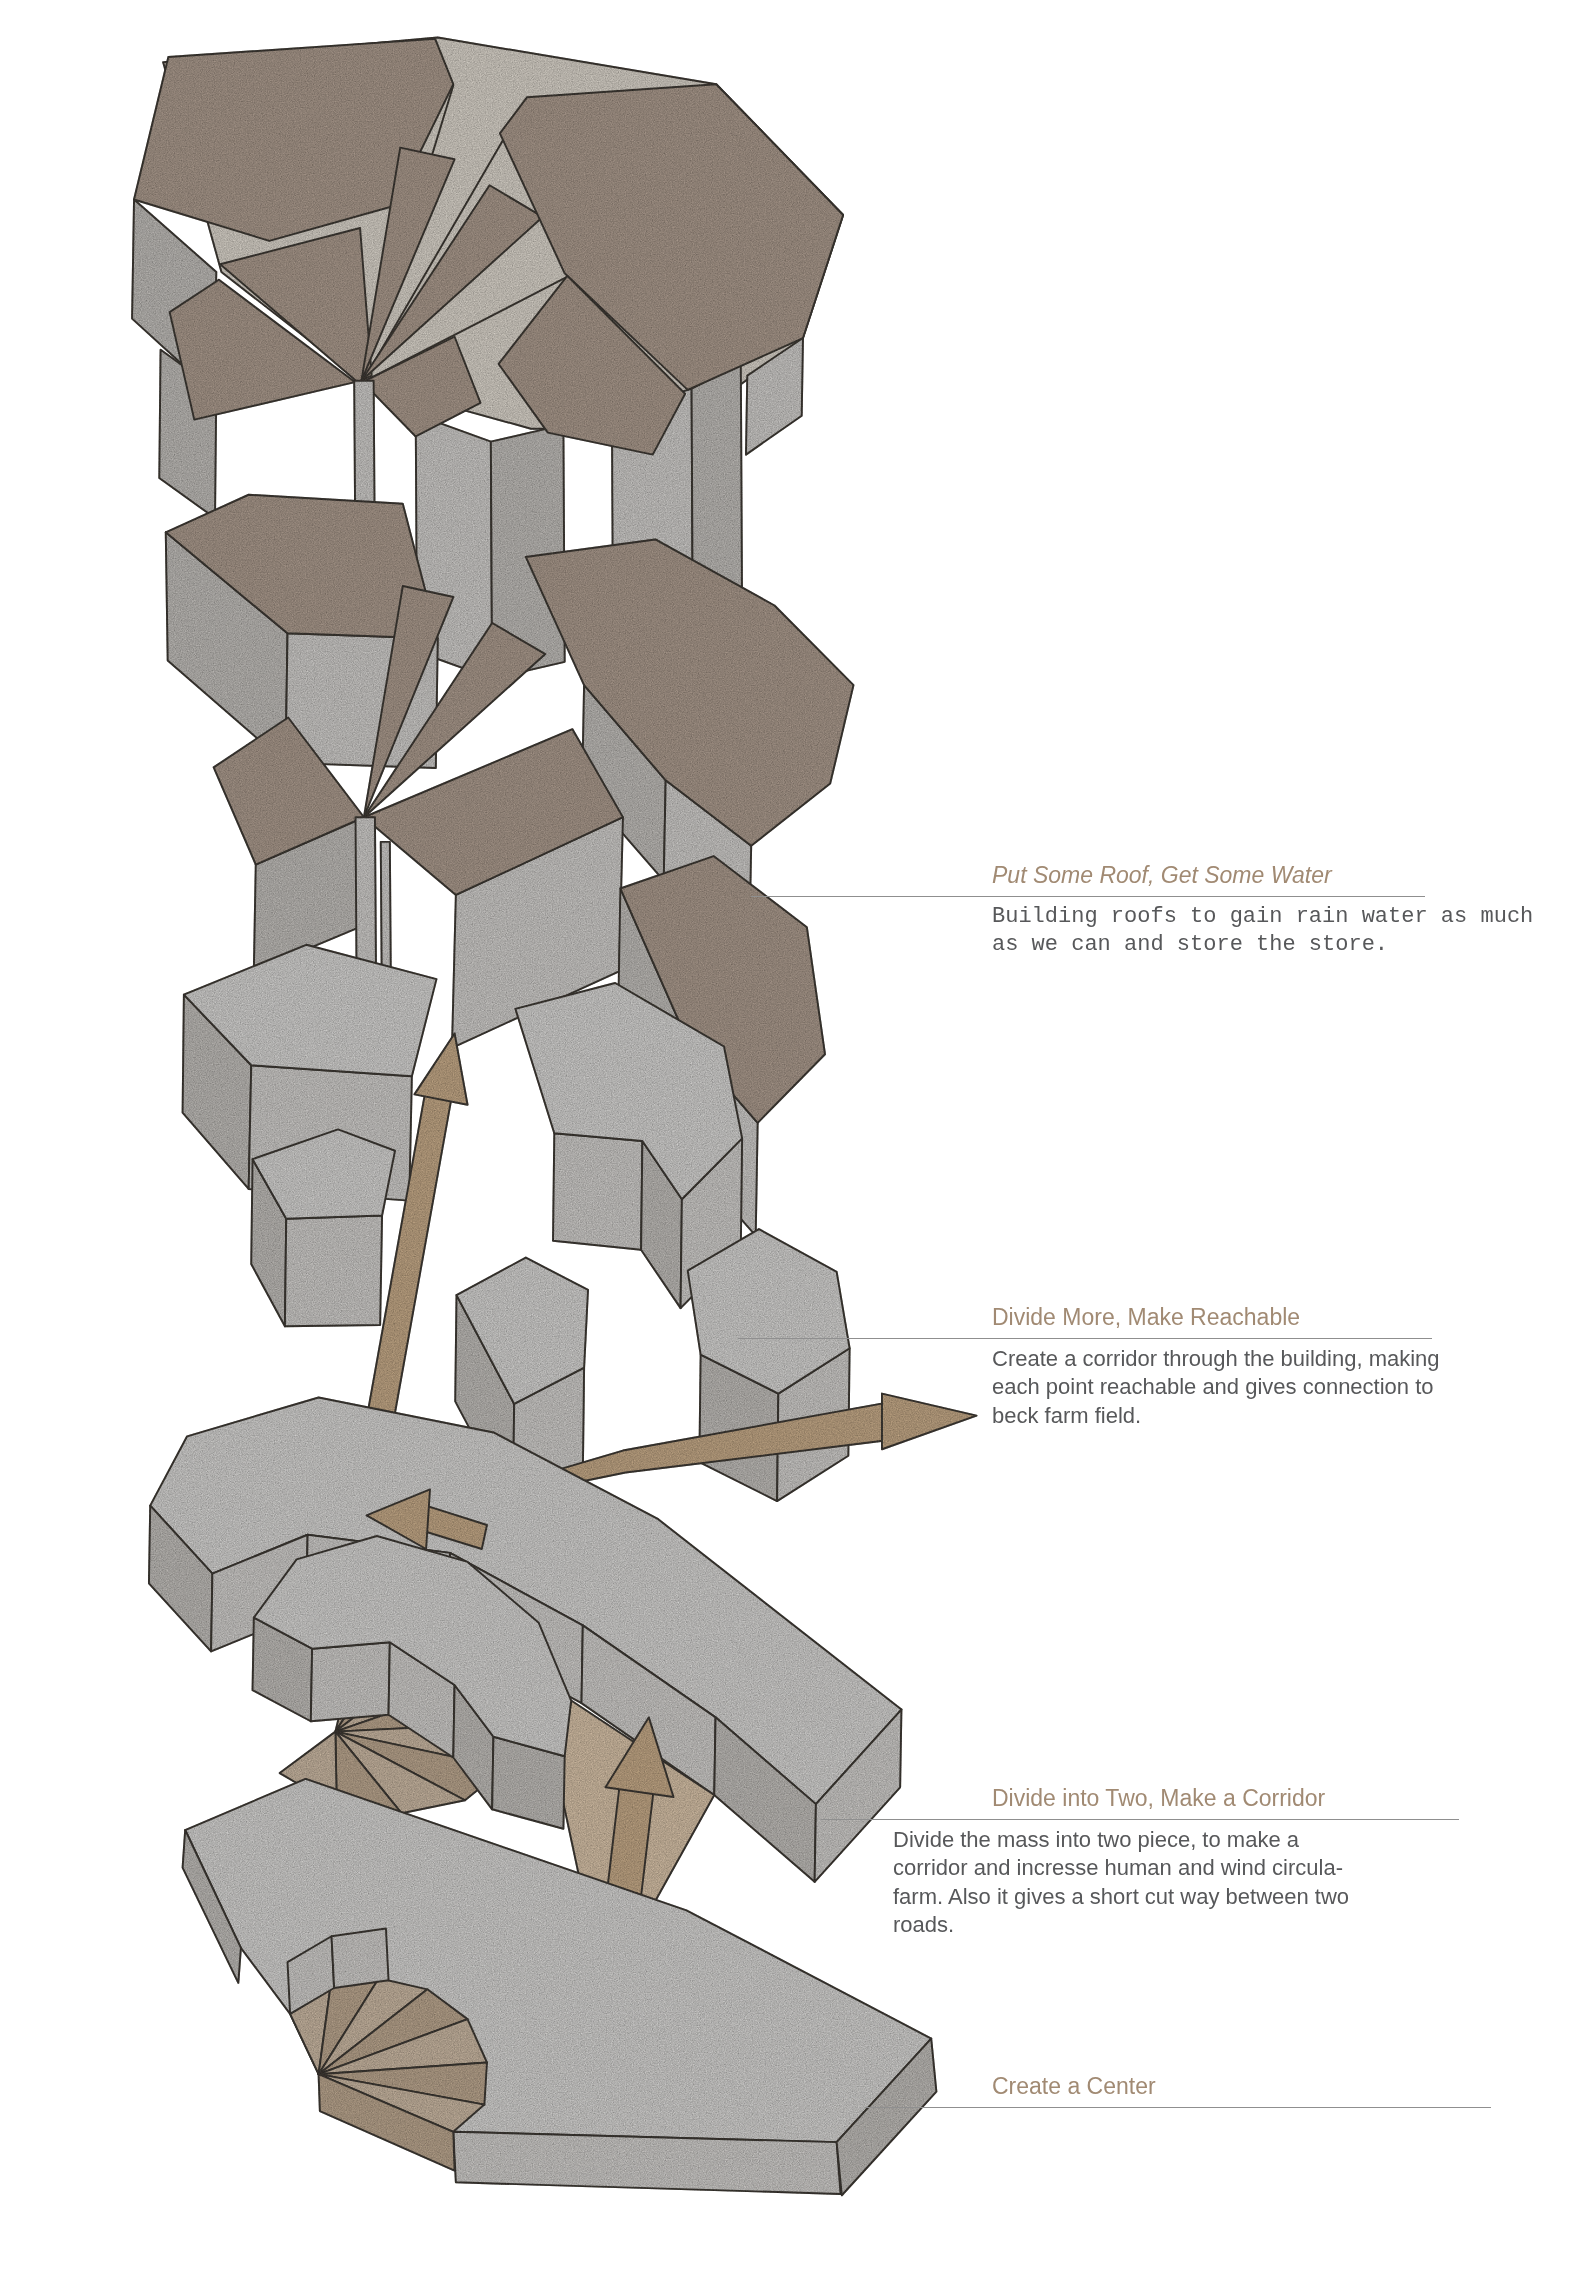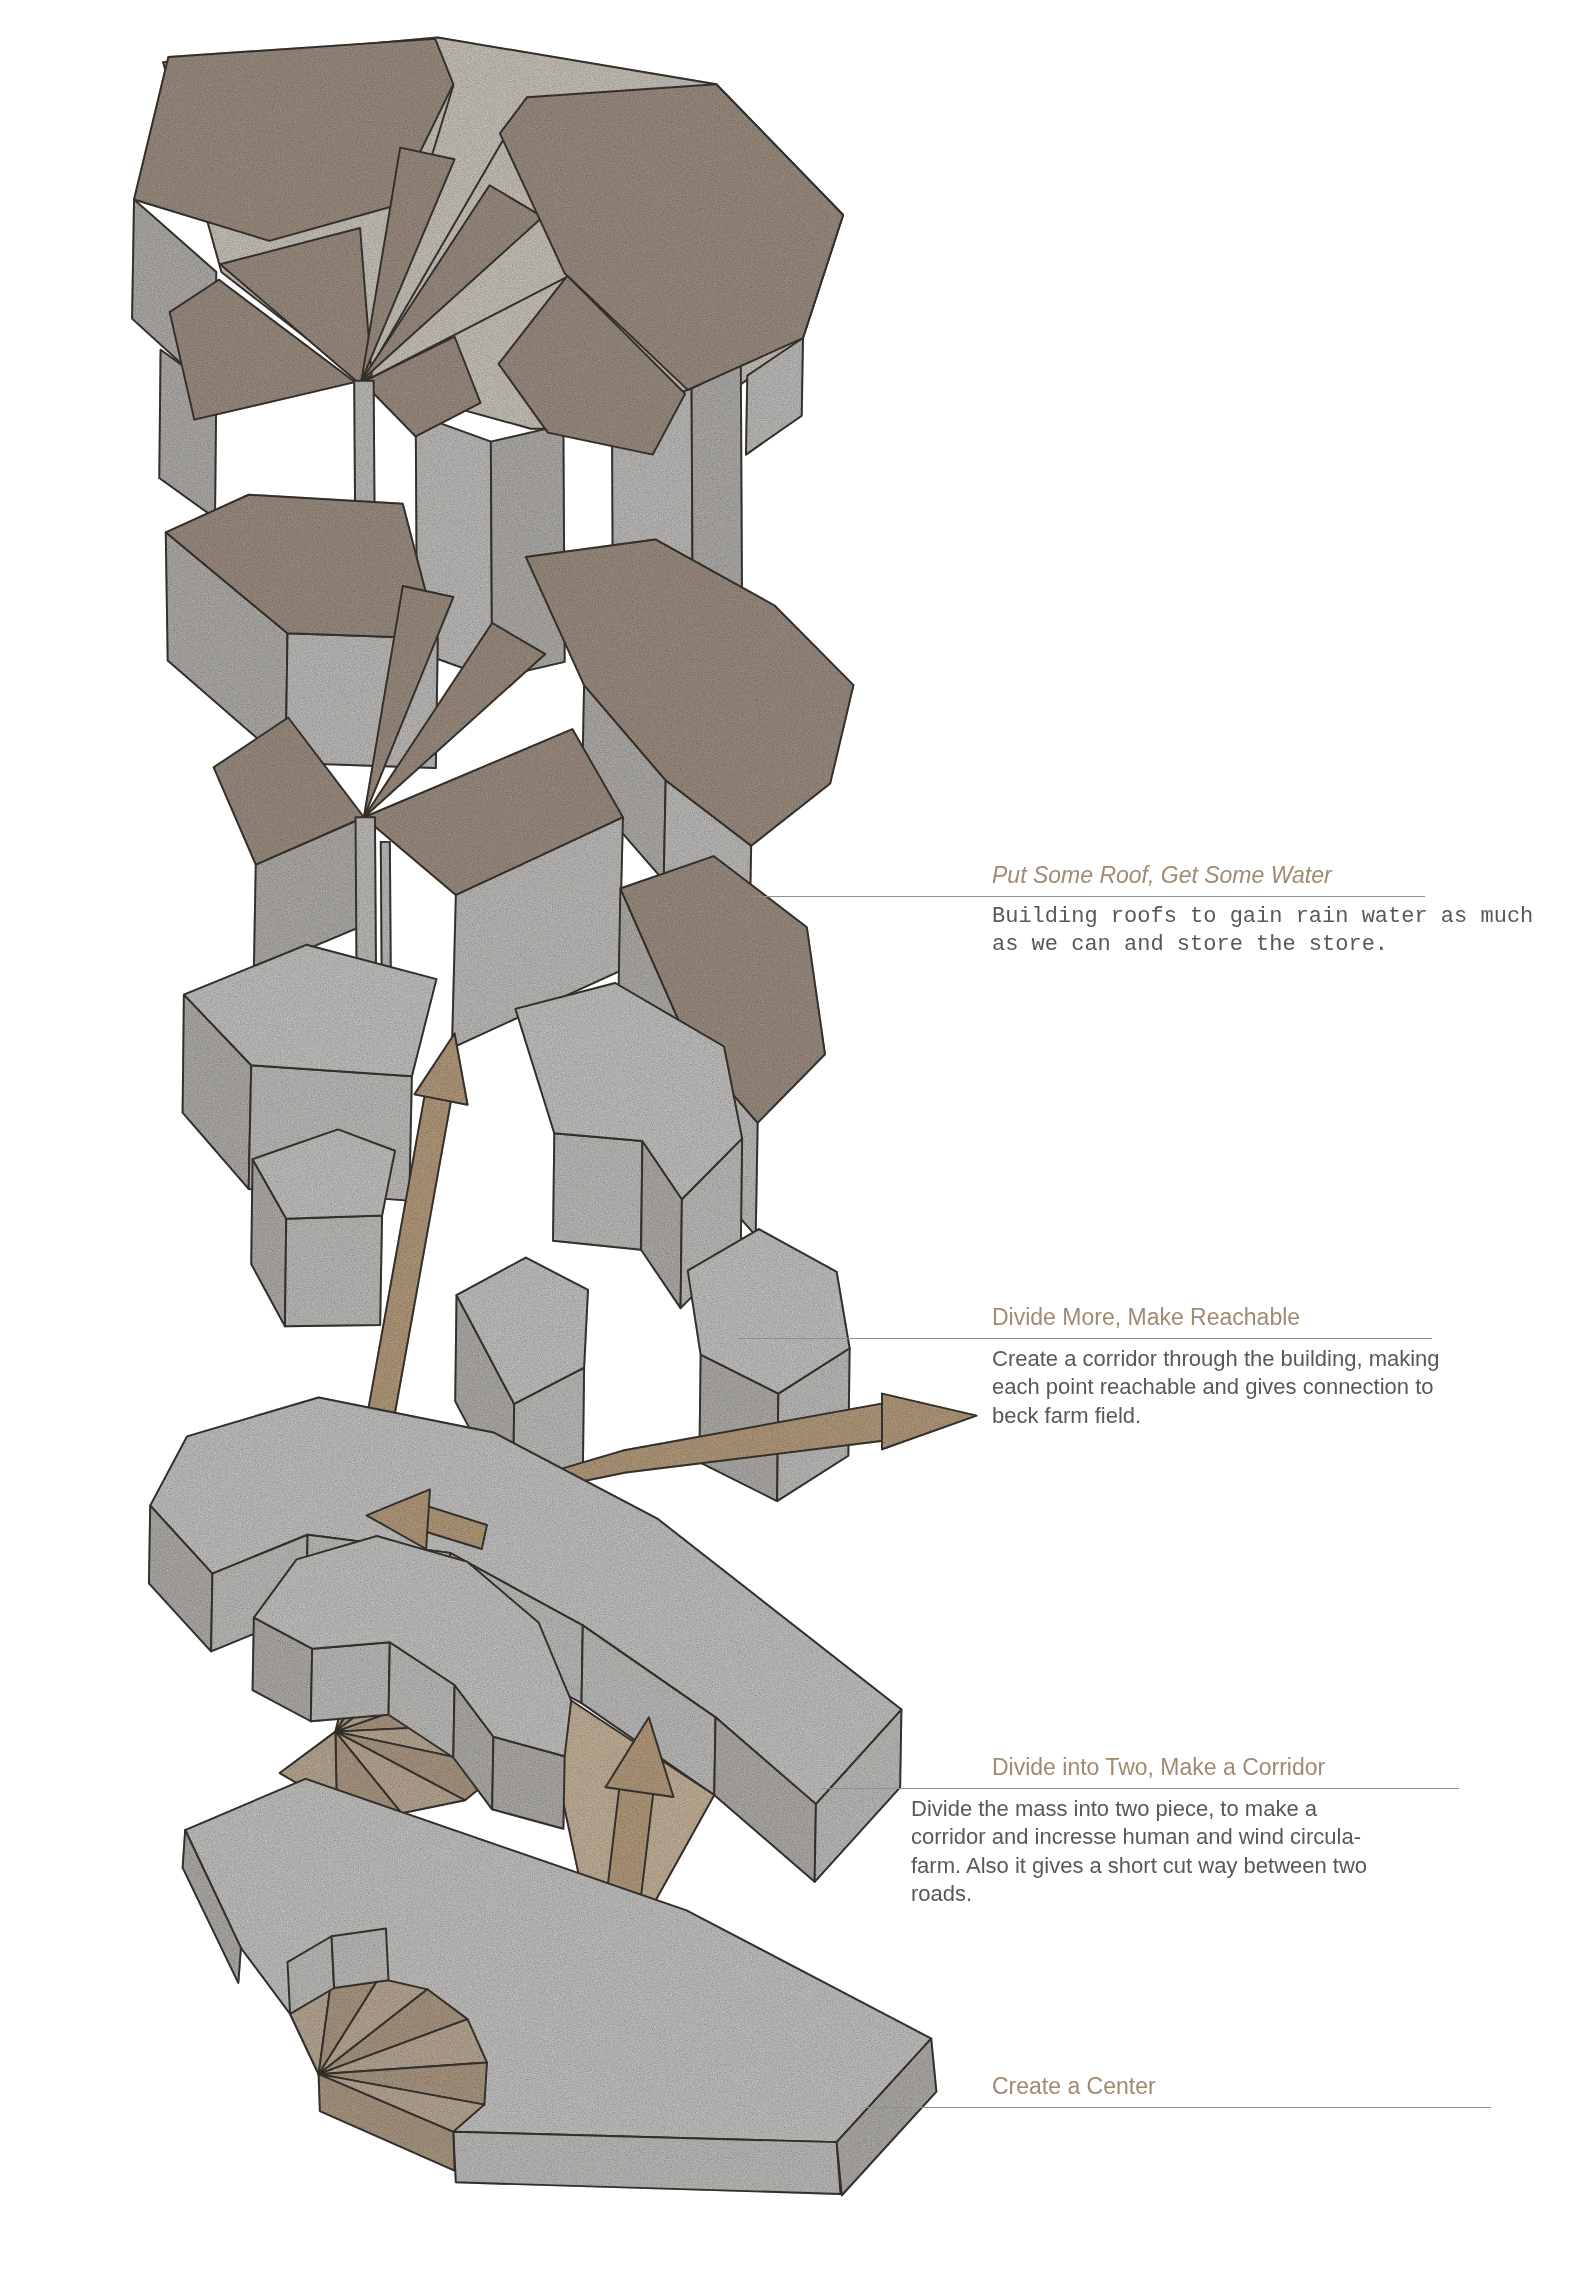--- a/index.html
+++ b/index.html
@@ -181,23 +181,23 @@
     <div class="title" style="margin-left:254px;">Divide More, Make Reachable</div>
     <div class="rule"></div>
     <div class="body" style="margin-left:254px;">
         <div>Create a corridor through the building, making</div>
         <div>each point reachable and gives connection to</div>
         <div>beck farm field.</div>
       </div>
   </div>
 
   <div class="note" style="left:821px;top:1753px;width:638px;">
-    <div class="title" style="margin-left:171px;">Divide into Two, Make a Corridor</div>
-    <div class="rule"></div>
-    <div class="body" style="margin-left:90px;">
+    <div class="title" style="margin-left:171px;margin-top:31px;">Divide into Two, Make a Corridor</div>
+    <div class="rule"></div>
+    <div class="body" style="margin-left:72px;">
         <div>Divide the mass into two piece, to make a</div>
         <div>corridor and incresse human and wind circula-</div>
         <div>farm. Also it gives a short cut way between two</div>
         <div>roads.</div>
       </div>
   </div>
 
   <div class="note" style="left:865px;top:2072px;width:626px;">
     <div class="title" style="margin-left:127px;">Create a Center</div>
     <div class="rule"></div>

